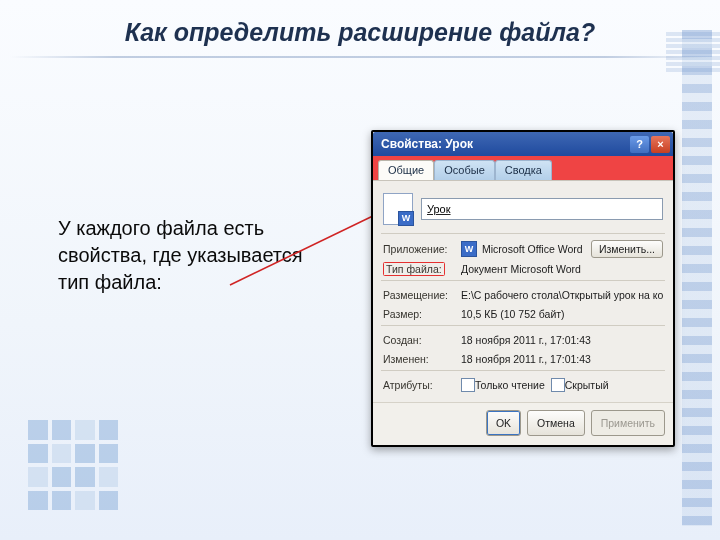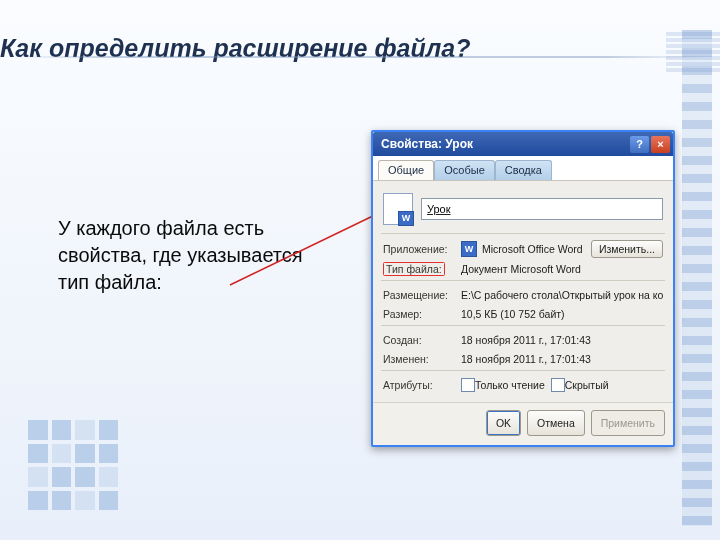--- a/index.html
+++ b/index.html
@@ -28,26 +28,25 @@
     opacity:.35;
   }
   .deco-rows {
     position:absolute; right:0; top:32px; width:54px; height:70px;
     display:flex; flex-direction:column; gap:2px; opacity:.18;
   }
   .deco-rows span{ height:4px; background:#5b86c5;}
   .slide-title {
     position: absolute;
     top: 18px; left: 0; right: 0;
-    text-align: left;
+    text-align: center;
     font-size: 25px;
     font-weight: bold;
     font-style: italic;
     color: #1e3150;
-    margin-top: 16px;
   }
   .title-rule{
     position:absolute; top:56px; left:10px; right:10px; height:2px;
     background: linear-gradient(90deg, transparent, #7b95bd 15%, #7b95bd 85%, transparent);
     opacity:.45;
   }
   .body-text {
     position: absolute;
     left: 58px; top: 215px;
     width: 260px;
@@ -58,21 +57,21 @@
   .arrow {
     position:absolute; left:220px; top:185px; width:200px; height:110px;
     pointer-events:none;
   }
   
   .dialog {
     position: absolute;
     right: 45px; top: 130px;
     width: 300px;
     background: #f0eeea;
-    border: 2px solid #3b82f6;
+    border: 2px solid #000000;
     box-shadow: 0 3px 8px rgba(0,0,0,.35);
     border-radius: 2px;
     font-family: Tahoma, Arial, sans-serif;
   }
   .titlebar {
     height: 24px;
     background: linear-gradient(#3f68b4,#1f4a9e);
     color: #fff;
     display: flex; align-items: center;
     padding: 0 3px 0 8px;
@@ -85,21 +84,21 @@
     margin-left: 2px;
     display:flex; align-items:center; justify-content:center;
     border-radius:2px;
     font-size:11px; font-weight:bold;
     cursor:pointer;
   }
   .tbtn.help{ background:linear-gradient(#6b9be8,#3f6ec0); color:#fff;}
   .tbtn.close{ background:linear-gradient(#e7755b,#c83f21); color:#fff;}
   .tabs {
     display:flex; gap:0; padding:4px 5px 0 5px;
-    background:#ffffff;
+    background:#ef4444;
     border-bottom:1px solid #c8c4bb;
     font-size:11px;
   }
   .tab{
     padding:3px 9px 4px;
     background:linear-gradient(#cfe3f4,#b3cfe9);
     border:1px solid #9db5cf;
     border-bottom:none;
     border-radius:3px 3px 0 0;
     cursor:pointer;

